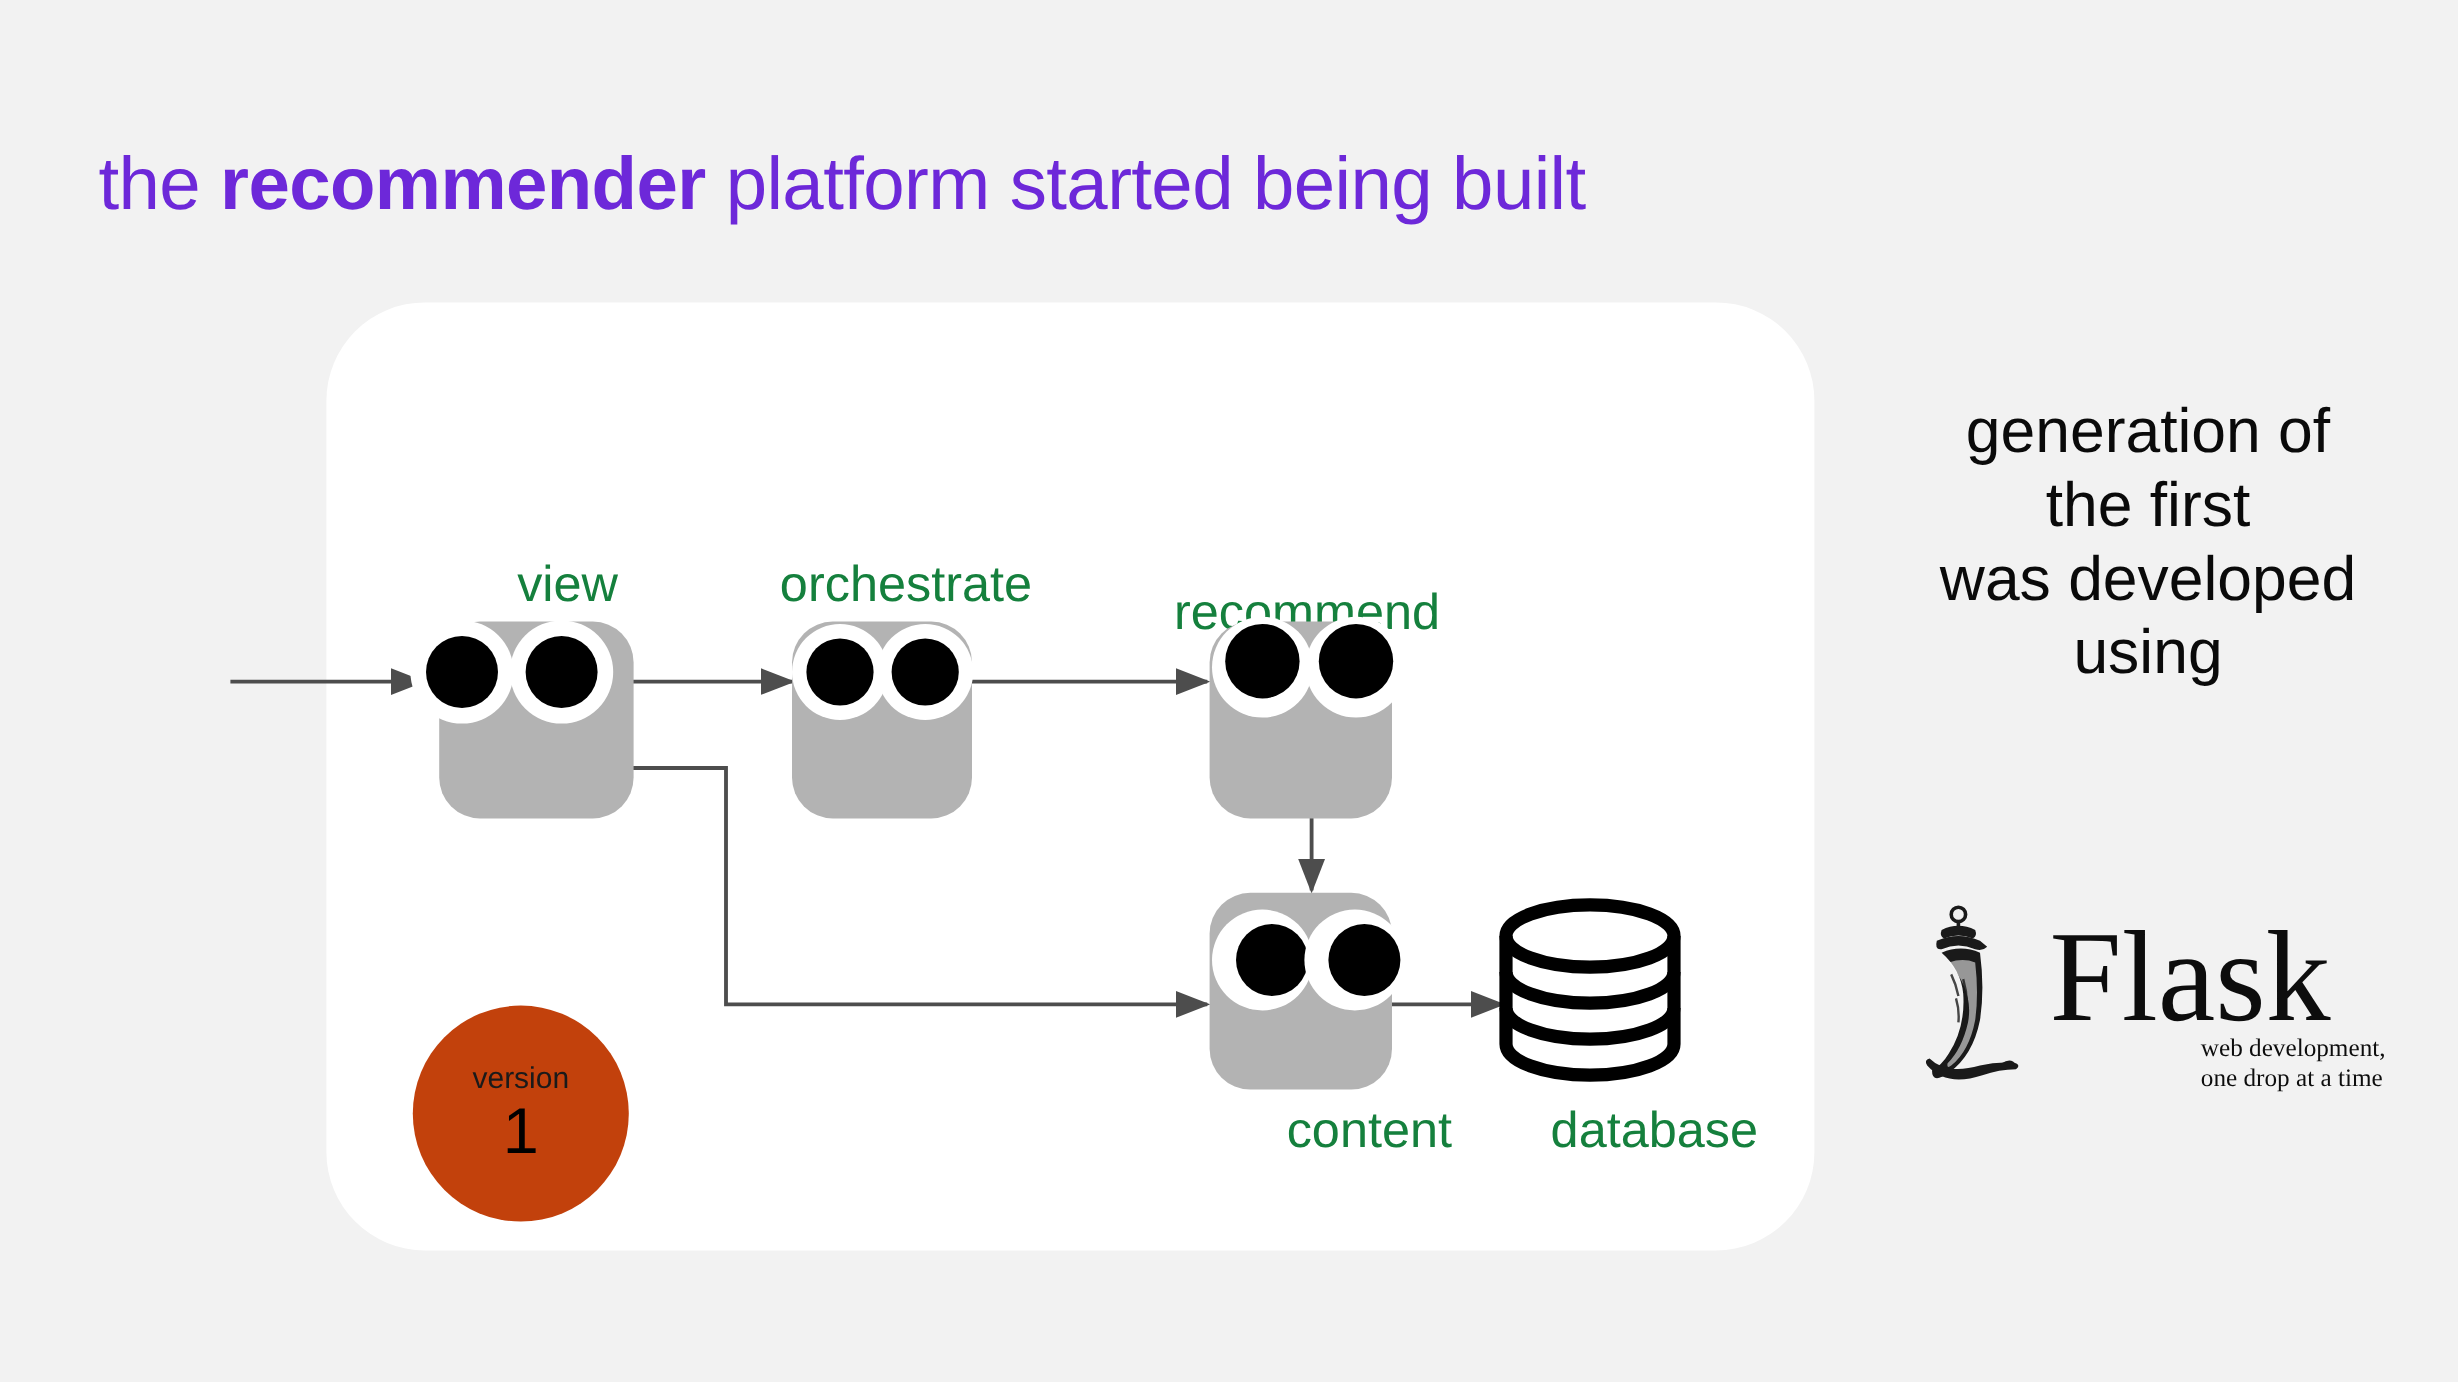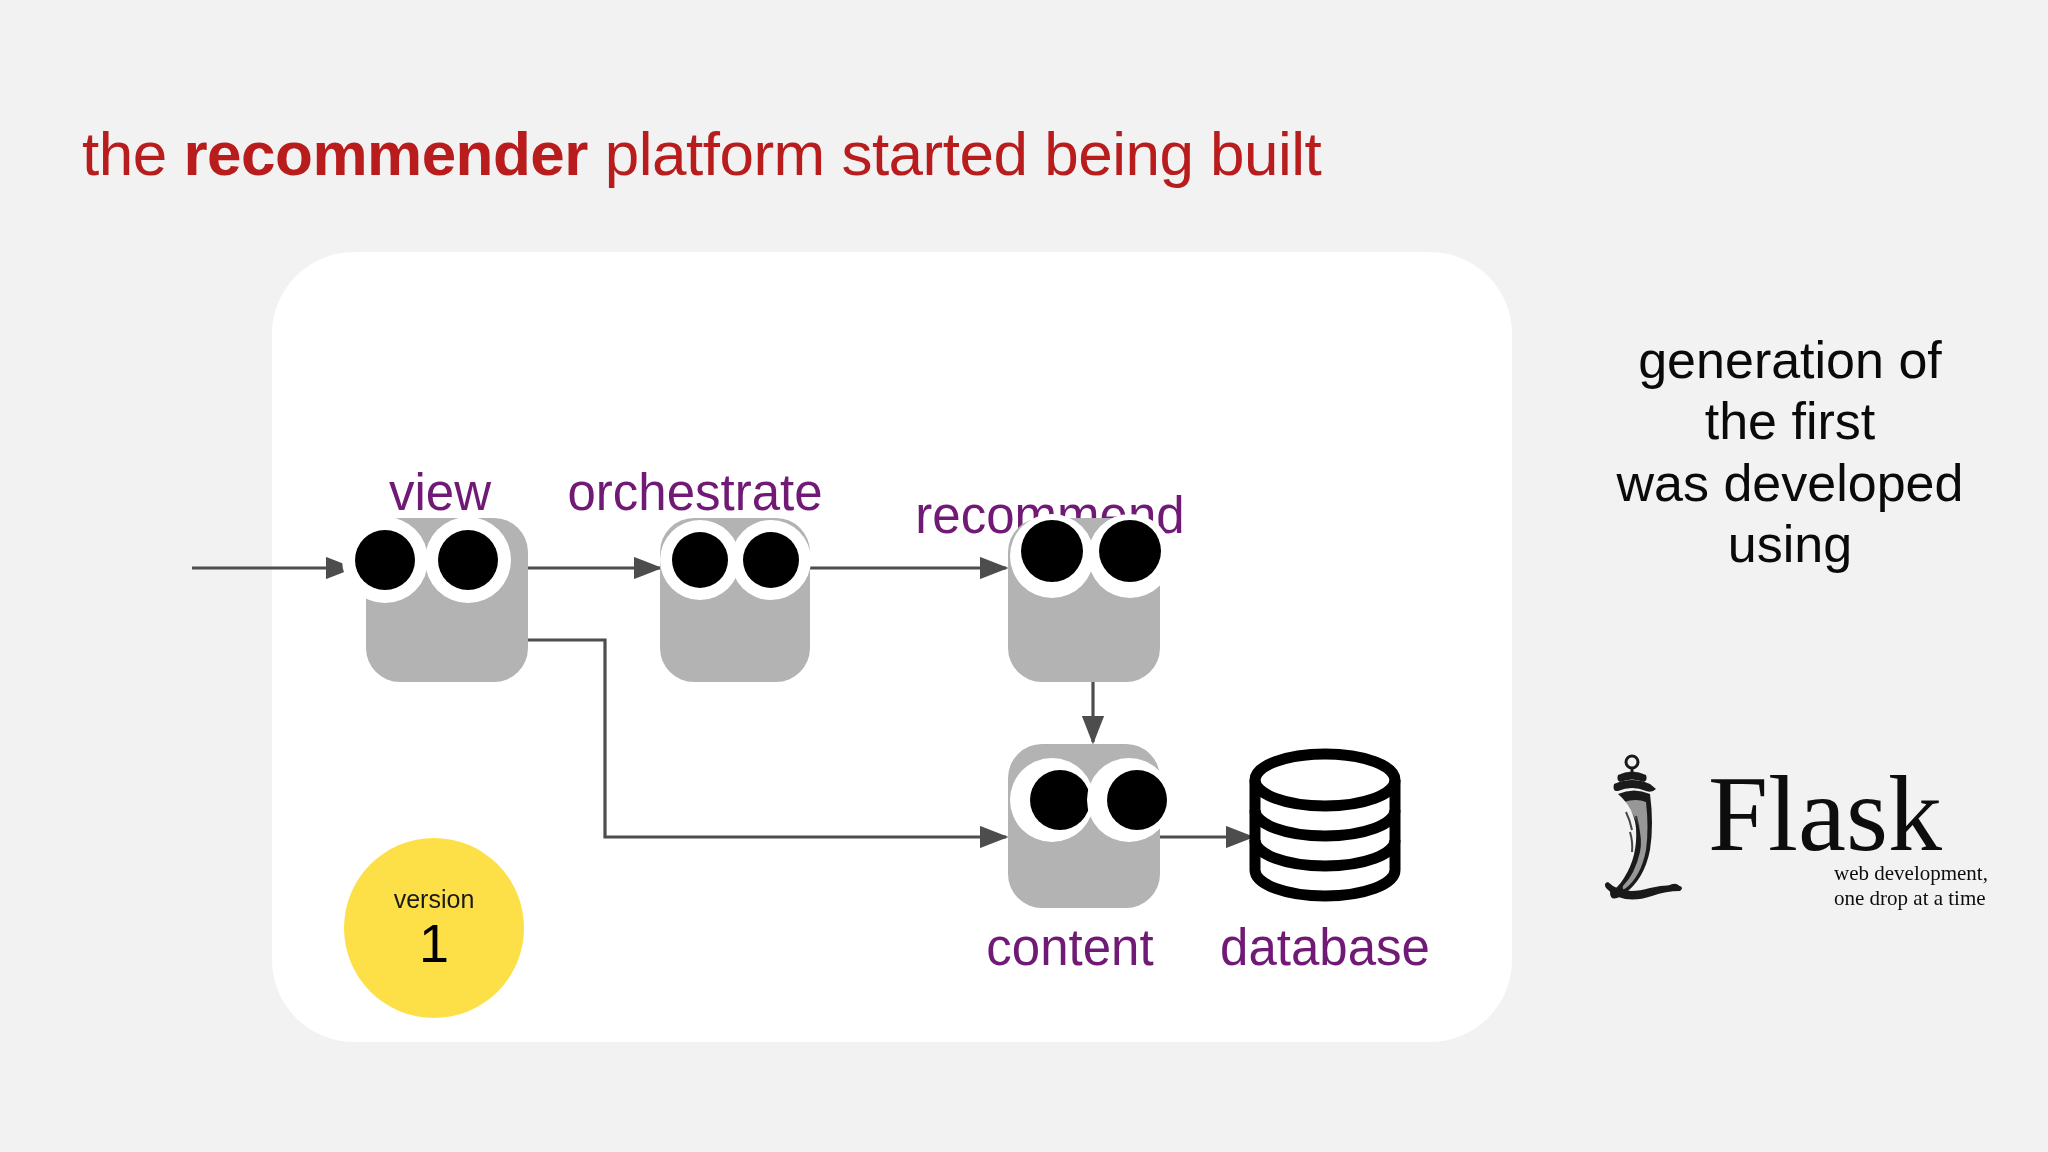--- a/index.html
+++ b/index.html
@@ -17,21 +17,21 @@
     -webkit-font-smoothing: antialiased;
   }
 
   
   #slide-title {
     position: absolute;
     left: 82px;
     top: 120px;
     font-size: 62px;
     line-height: 1.1;
-    color: #b91c1c;
+    color: #6d28d9;
     letter-spacing: -0.5px;
     white-space: nowrap;
   }
   #slide-title .t-normal { font-weight: 400; }
   #slide-title .t-bold   { font-weight: 700; }
 
   
   #diagram-card {
     position: absolute;
     left: 272px;
@@ -49,36 +49,36 @@
     top: 0;
     width: 2048px;
     height: 1152px;
     pointer-events: none;
   }
   #diagram-svg .interactive { pointer-events: auto; }
 
   
   .node-label {
     position: absolute;
-    font-size: 51px;
-    color: #701a75;
+    font-size: 42px;
+    color: #15803d;
     white-space: nowrap;
-    text-align: center;
+    text-align: right;
     font-weight: 400;
   }
 
   
   #version-badge {
     position: absolute;
     left: 344px;
     top: 838px;
     width: 180px;
     height: 180px;
     border-radius: 50%;
-    background: #fde047;
+    background: #c2410c;
     display: flex;
     flex-direction: column;
     align-items: center;
     justify-content: center;
     gap: 4px;
   }
   #version-badge .v-word {
     font-size: 25px;
     color: #1a1a1a;
     line-height: 1;

